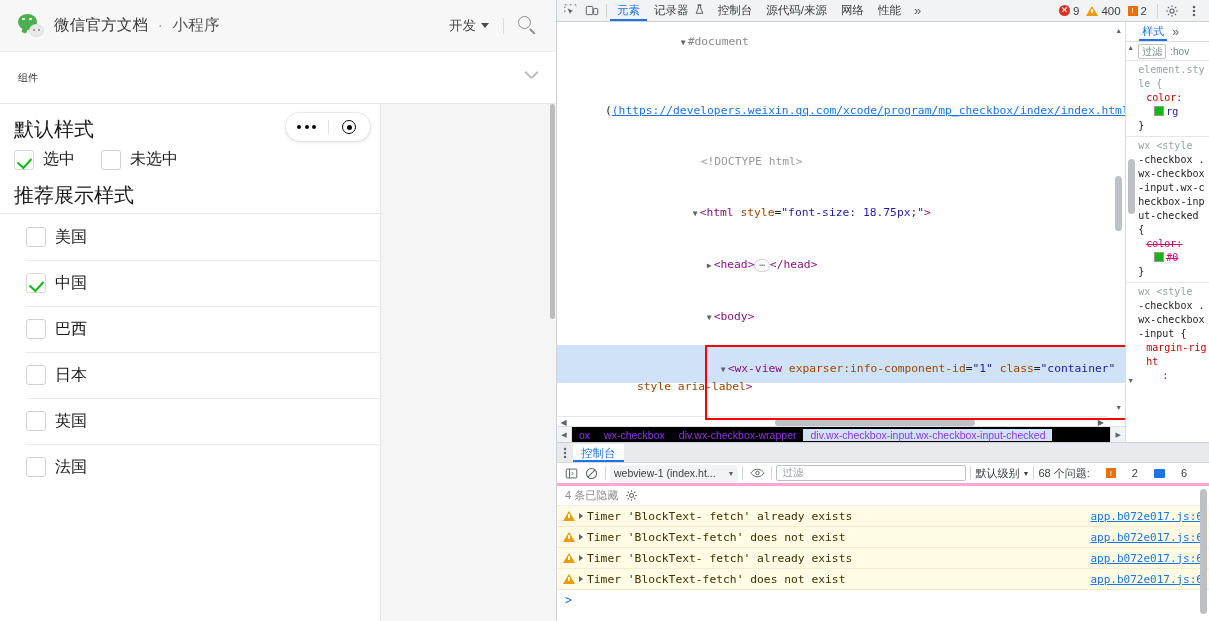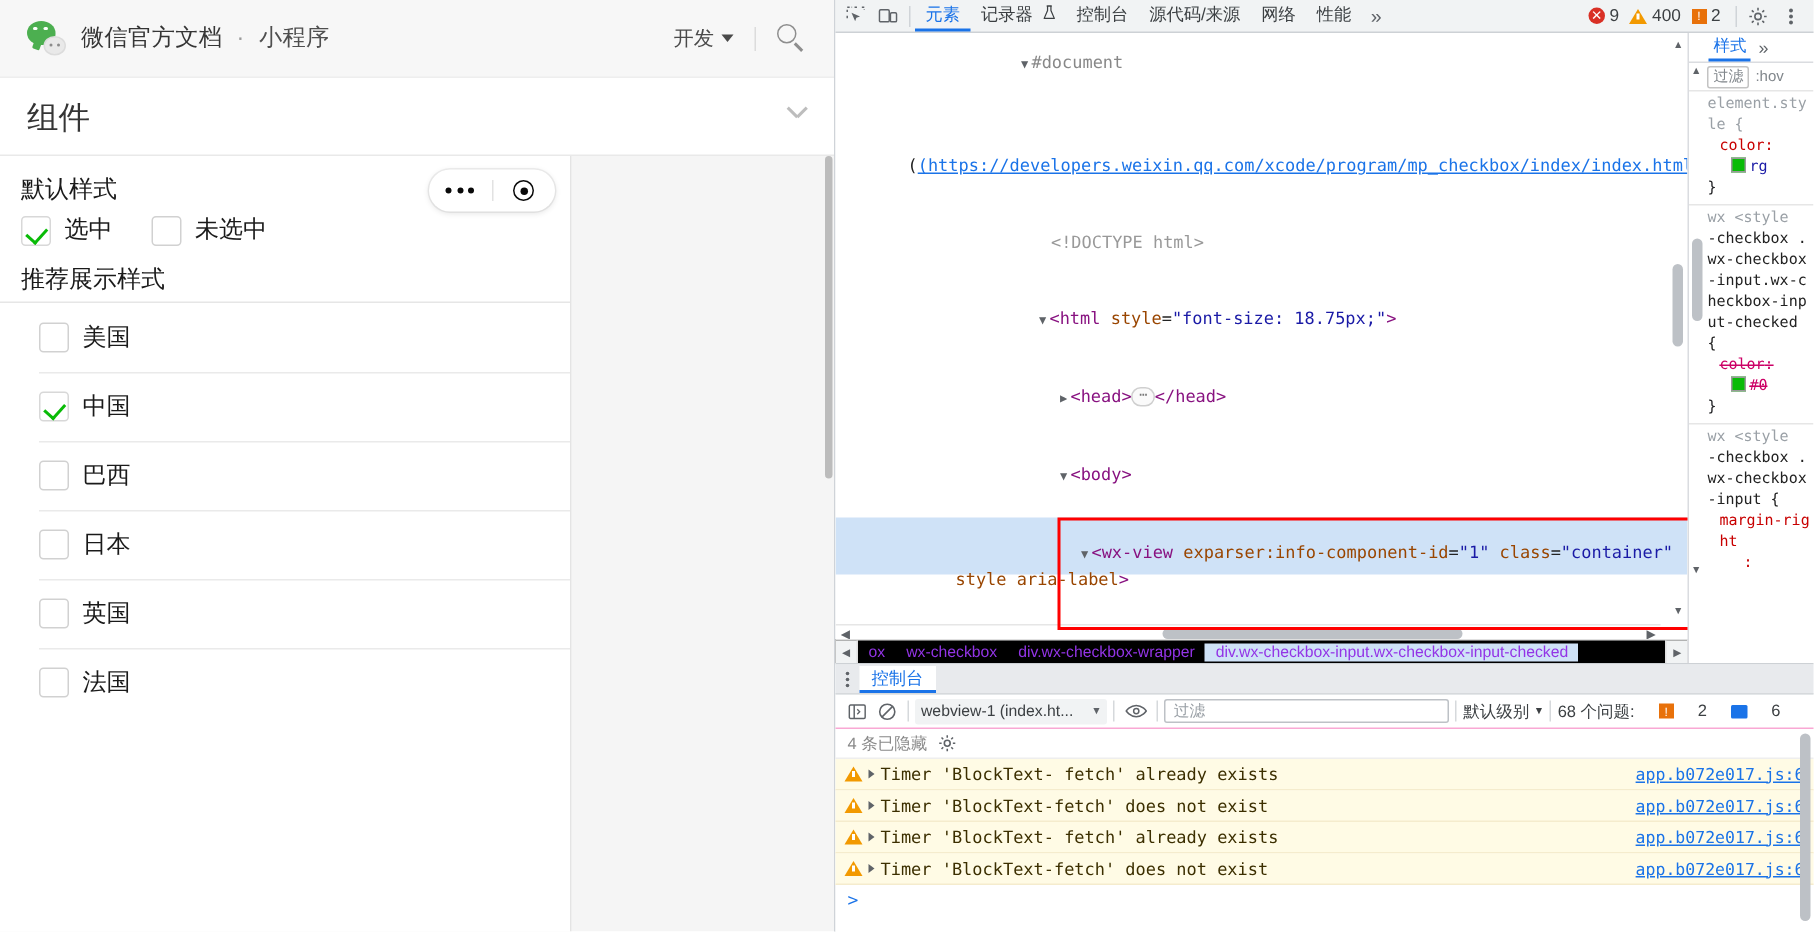--- a/index.html
+++ b/index.html
@@ -55,21 +55,21 @@
   }
   .search-ico b{
     position:absolute;left:12px;top:12px;width:7px;height:1.6px;background:#8e8e8e;
     transform:rotate(45deg);transform-origin:left center;
   }
 
   .comp-bar{
     height:52px;display:flex;align-items:center;padding:0 18px;box-sizing:border-box;
     background:#fff;border-bottom:1px solid #e9e9e9;
   }
-  .comp-bar .label{font-size:21px;color:#353535;}
+  .comp-bar .label{font-size:10px;color:#353535;}
   .chev{margin-left:auto;width:13px;height:13px;position:relative;}
   .chev:before,.chev:after{
     content:"";position:absolute;top:3px;width:9px;height:1.5px;background:#bdbdbd;
   }
   .chev:before{left:-1px;transform:rotate(45deg);}
   .chev:after{left:5px;transform:rotate(-45deg);}
 
   
   .sim-wrap{position:relative;height:517px;background:#f5f5f5;}
   .sim{
@@ -84,21 +84,21 @@
   .cap-dots{flex:1;display:flex;align-items:center;justify-content:center;gap:3.5px;}
   .cap-dots i{width:4px;height:4px;border-radius:50%;background:#0a0a0a;}
   .cap-sep{width:1px;height:14px;background:#e2e2e2;}
   .cap-target{flex:1;display:flex;align-items:center;justify-content:center;}
   .cap-target i{
     width:14px;height:14px;border-radius:50%;border:1.8px solid #0a0a0a;
     display:flex;align-items:center;justify-content:center;box-sizing:border-box;
   }
   .cap-target i b{width:5px;height:5px;border-radius:50%;background:#0a0a0a;display:block;}
 
-  .sec-title{font-size:16px;color:#1a1a1a;padding:6px 14px 4px 14px;}
+  .sec-title{font-size:20px;color:#1a1a1a;padding:6px 14px 4px 14px;}
   .sec-title.first{padding-top:12px;}
   .inline-row{display:flex;align-items:center;padding:2px 14px 6px 14px;gap:0;}
   .inline-item{display:flex;align-items:center;margin-right:26px;}
   .cbx{
     width:20px;height:20px;border:1px solid #d1d1d1;border-radius:3px;background:#fff;
     box-sizing:border-box;position:relative;flex:0 0 auto;
   }
   .cbx.checked{border-color:#d8d8d8;}
   .cbx.checked:after{
     content:"";position:absolute;left:5px;top:4px;width:7px;height:11px;
@@ -230,21 +230,21 @@
   
   .drawer{position:absolute;left:0;right:0;bottom:0;height:178px;background:#fff;border-top:1px solid #cdd1d5;}
   .drawer-tabs{
     height:19px;background:#e8eaed;display:flex;align-items:center;font-size:11.5px;
     border-bottom:1px solid #d6d9dc;
   }
   .drw-dots{width:16px;height:19px;display:flex;align-items:center;justify-content:center;color:#5f6368;}
   .drw-tab{padding:0 8px;height:18px;line-height:18px;color:#1a73e8;border-bottom:2px solid #1a73e8;box-sizing:border-box;background:#fff;}
   .cons-toolbar{
     height:23px;display:flex;align-items:center;gap:0;padding:0 4px;box-sizing:border-box;
-    border-bottom:1px solid #f9a8d4;font-size:11px;color:#3c4043;
+    border-bottom:3px solid #f9a8d4;font-size:11px;color:#3c4043;
   }
   .ct-btn{width:20px;height:20px;display:flex;align-items:center;justify-content:center;}
   .ct-sep{width:1px;height:14px;background:#d6d9dc;margin:0 4px;}
   .ct-select{
     display:flex;align-items:center;background:#f1f3f4;border-radius:2px;height:17px;
     padding:0 4px;font-size:10.5px;color:#3c4043;max-width:135px;
   }
   .ct-select .cs-caret{margin-left:12px;font-size:7px;color:#5f6368;}
   .ct-filter{
     flex:0 0 auto;width:190px;height:16px;border:1px solid #bdc1c6;border-radius:2px;

